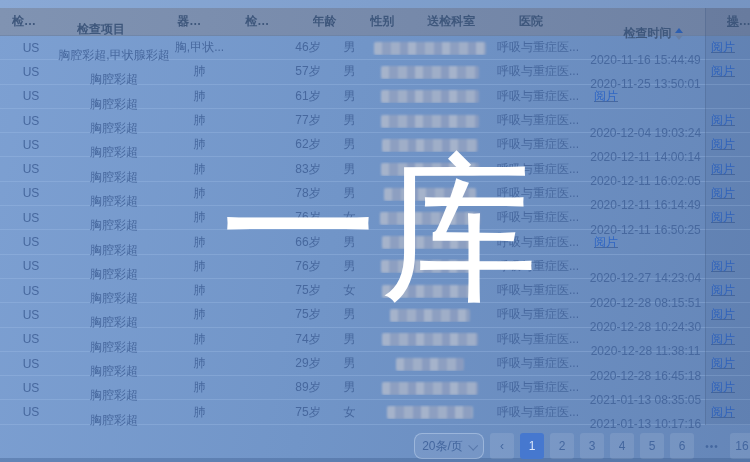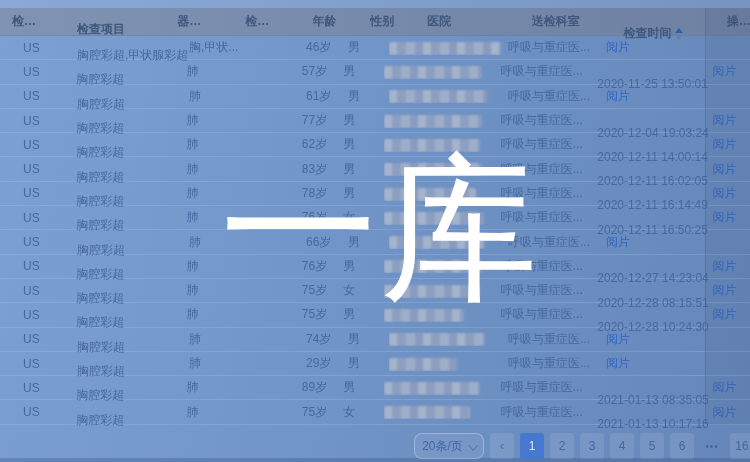--- a/index.html
+++ b/index.html
@@ -19,28 +19,28 @@
     display:flex;align-items:center;
     padding-left:12px;box-sizing:border-box;
     color:#3e577c;font-size:12px;font-weight:bold;
     border-bottom:1px solid rgba(100,125,160,0.45);
     z-index:2;
     gap:32px;
   }
   .tbody{position:absolute;left:0;top:36px;width:750px;z-index:1;}
   .tr{
     display:flex;align-items:center;height:24.3px;
-    padding-left:23px;box-sizing:border-box;
+    padding-left:4px;box-sizing:border-box;
     border-bottom:1px solid rgba(165,195,235,0.30);
-    color:#47689e;font-size:12px;
+    color:#47689e;font-size:12px;text-align:center;
   }
   .td,.th{overflow:hidden;white-space:nowrap;text-overflow:ellipsis;}
   .c1{width:54px;}  .c2{width:112px;margin-top:16px;} .c3{width:59px;} .c4{width:58px;}
   .c5{width:42px;}  .c6{width:41px;}  .c7{width:119px;}.c8{width:98px;}
-  .c9{width:117px;margin-top:24px;} .c10{width:38px;}
+  .c9{width:117px;margin-top:24px;} .c10{width:38px;text-decoration:underline;}
   .blur-block{
     display:inline-block;height:13px;border-radius:2px;vertical-align:middle;
     background:repeating-linear-gradient(90deg,#aab6cc 0 8px,#90a1c1 8px 17px,#a4b1c9 17px 26px,#8c9dc0 26px 34px);
     filter:blur(1.3px);opacity:0.92;
   }
   .link{color:#2f66c4;text-decoration:none;cursor:pointer;}
   .sort{display:inline-flex;flex-direction:column;margin-left:4px;vertical-align:middle;}
   .sort i{display:block;width:0;height:0;border-left:4px solid transparent;border-right:4px solid transparent;}
   .sort .up{border-bottom:5px solid #2d5fb0;margin-bottom:2px;}
   .sort .down{border-top:5px solid #687fa4;}
@@ -84,41 +84,42 @@
 <div class="page">
   <div class="topstrip"></div>
 
   <div class="thead">
     <div class="th c1">检查类型</div>
     <div class="th c2">检查项目</div>
     <div class="th c3">器官部位</div>
     <div class="th c4">检查方法</div>
     <div class="th c5">年龄</div>
     <div class="th c6">性别</div>
+    <div class="th c8">送检科室</div>
     <div class="th c7">医院</div>
-    <div class="th c8">送检科室</div>
     <div class="th c9">
       <span>检查时间</span><span class="sort">
           <i class="up"></i>
           <i class="down"></i>
         </span>
     </div>
     <div class="th c10">操作</div>
   </div>
 
   <div class="tbody" id="tbody">
   <div class="tr">
     <div class="td c1">US</div>
     <div class="td c2">胸腔彩超,甲状腺彩超</div>
     <div class="td c3">胸,甲状...</div>
     <div class="td c4"></div>
     <div class="td c5">46岁</div>
     <div class="td c6">男</div>
     <div class="td c7"><span class="blur-block" style="width: 112px;"></span></div>
     <div class="td c8">呼吸与重症医...</div>
+    <div class="td c9">2020-11-16 15:44:49</div>
     <div class="td c10"><a class="link">阅片</a></div>
   </div>
 
   <div class="tr">
     <div class="td c1">US</div>
     <div class="td c2">胸腔彩超</div>
     <div class="td c3">肺</div>
     <div class="td c4"></div>
     <div class="td c5">57岁</div>
     <div class="td c6">男</div>
@@ -258,32 +259,34 @@
 
   <div class="tr">
     <div class="td c1">US</div>
     <div class="td c2">胸腔彩超</div>
     <div class="td c3">肺</div>
     <div class="td c4"></div>
     <div class="td c5">74岁</div>
     <div class="td c6">男</div>
     <div class="td c7"><span class="blur-block" style="width: 96px;"></span></div>
     <div class="td c8">呼吸与重症医...</div>
+    <div class="td c9">2020-12-28 11:38:11</div>
     <div class="td c10"><a class="link">阅片</a></div>
   </div>
 
   <div class="tr">
     <div class="td c1">US</div>
     <div class="td c2">胸腔彩超</div>
     <div class="td c3">肺</div>
     <div class="td c4"></div>
     <div class="td c5">29岁</div>
     <div class="td c6">男</div>
     <div class="td c7"><span class="blur-block" style="width: 68px;"></span></div>
     <div class="td c8">呼吸与重症医...</div>
+    <div class="td c9">2020-12-28 16:45:18</div>
     <div class="td c10"><a class="link">阅片</a></div>
   </div>
 
   <div class="tr">
     <div class="td c1">US</div>
     <div class="td c2">胸腔彩超</div>
     <div class="td c3">肺</div>
     <div class="td c4"></div>
     <div class="td c5">89岁</div>
     <div class="td c6">男</div>

